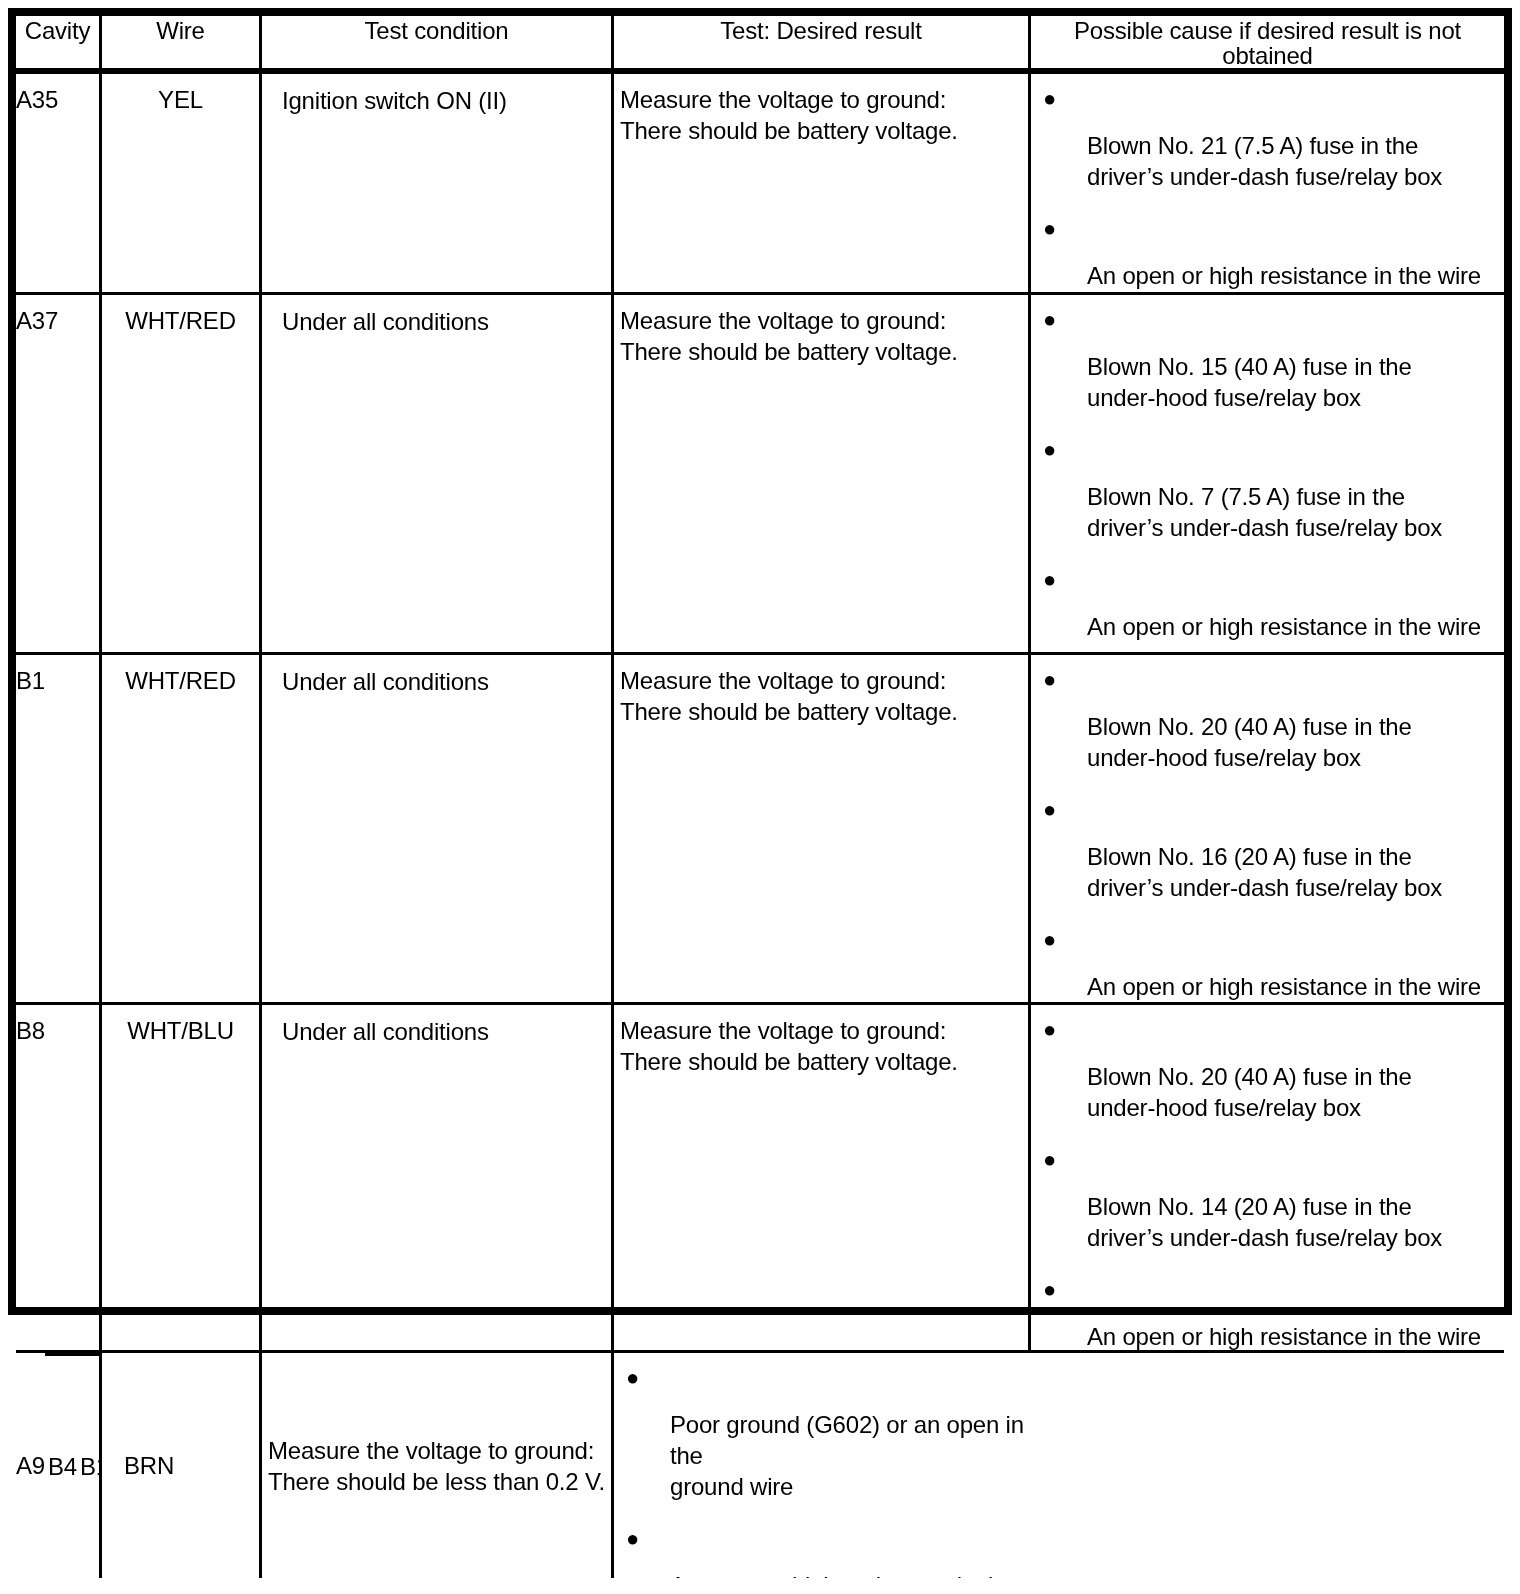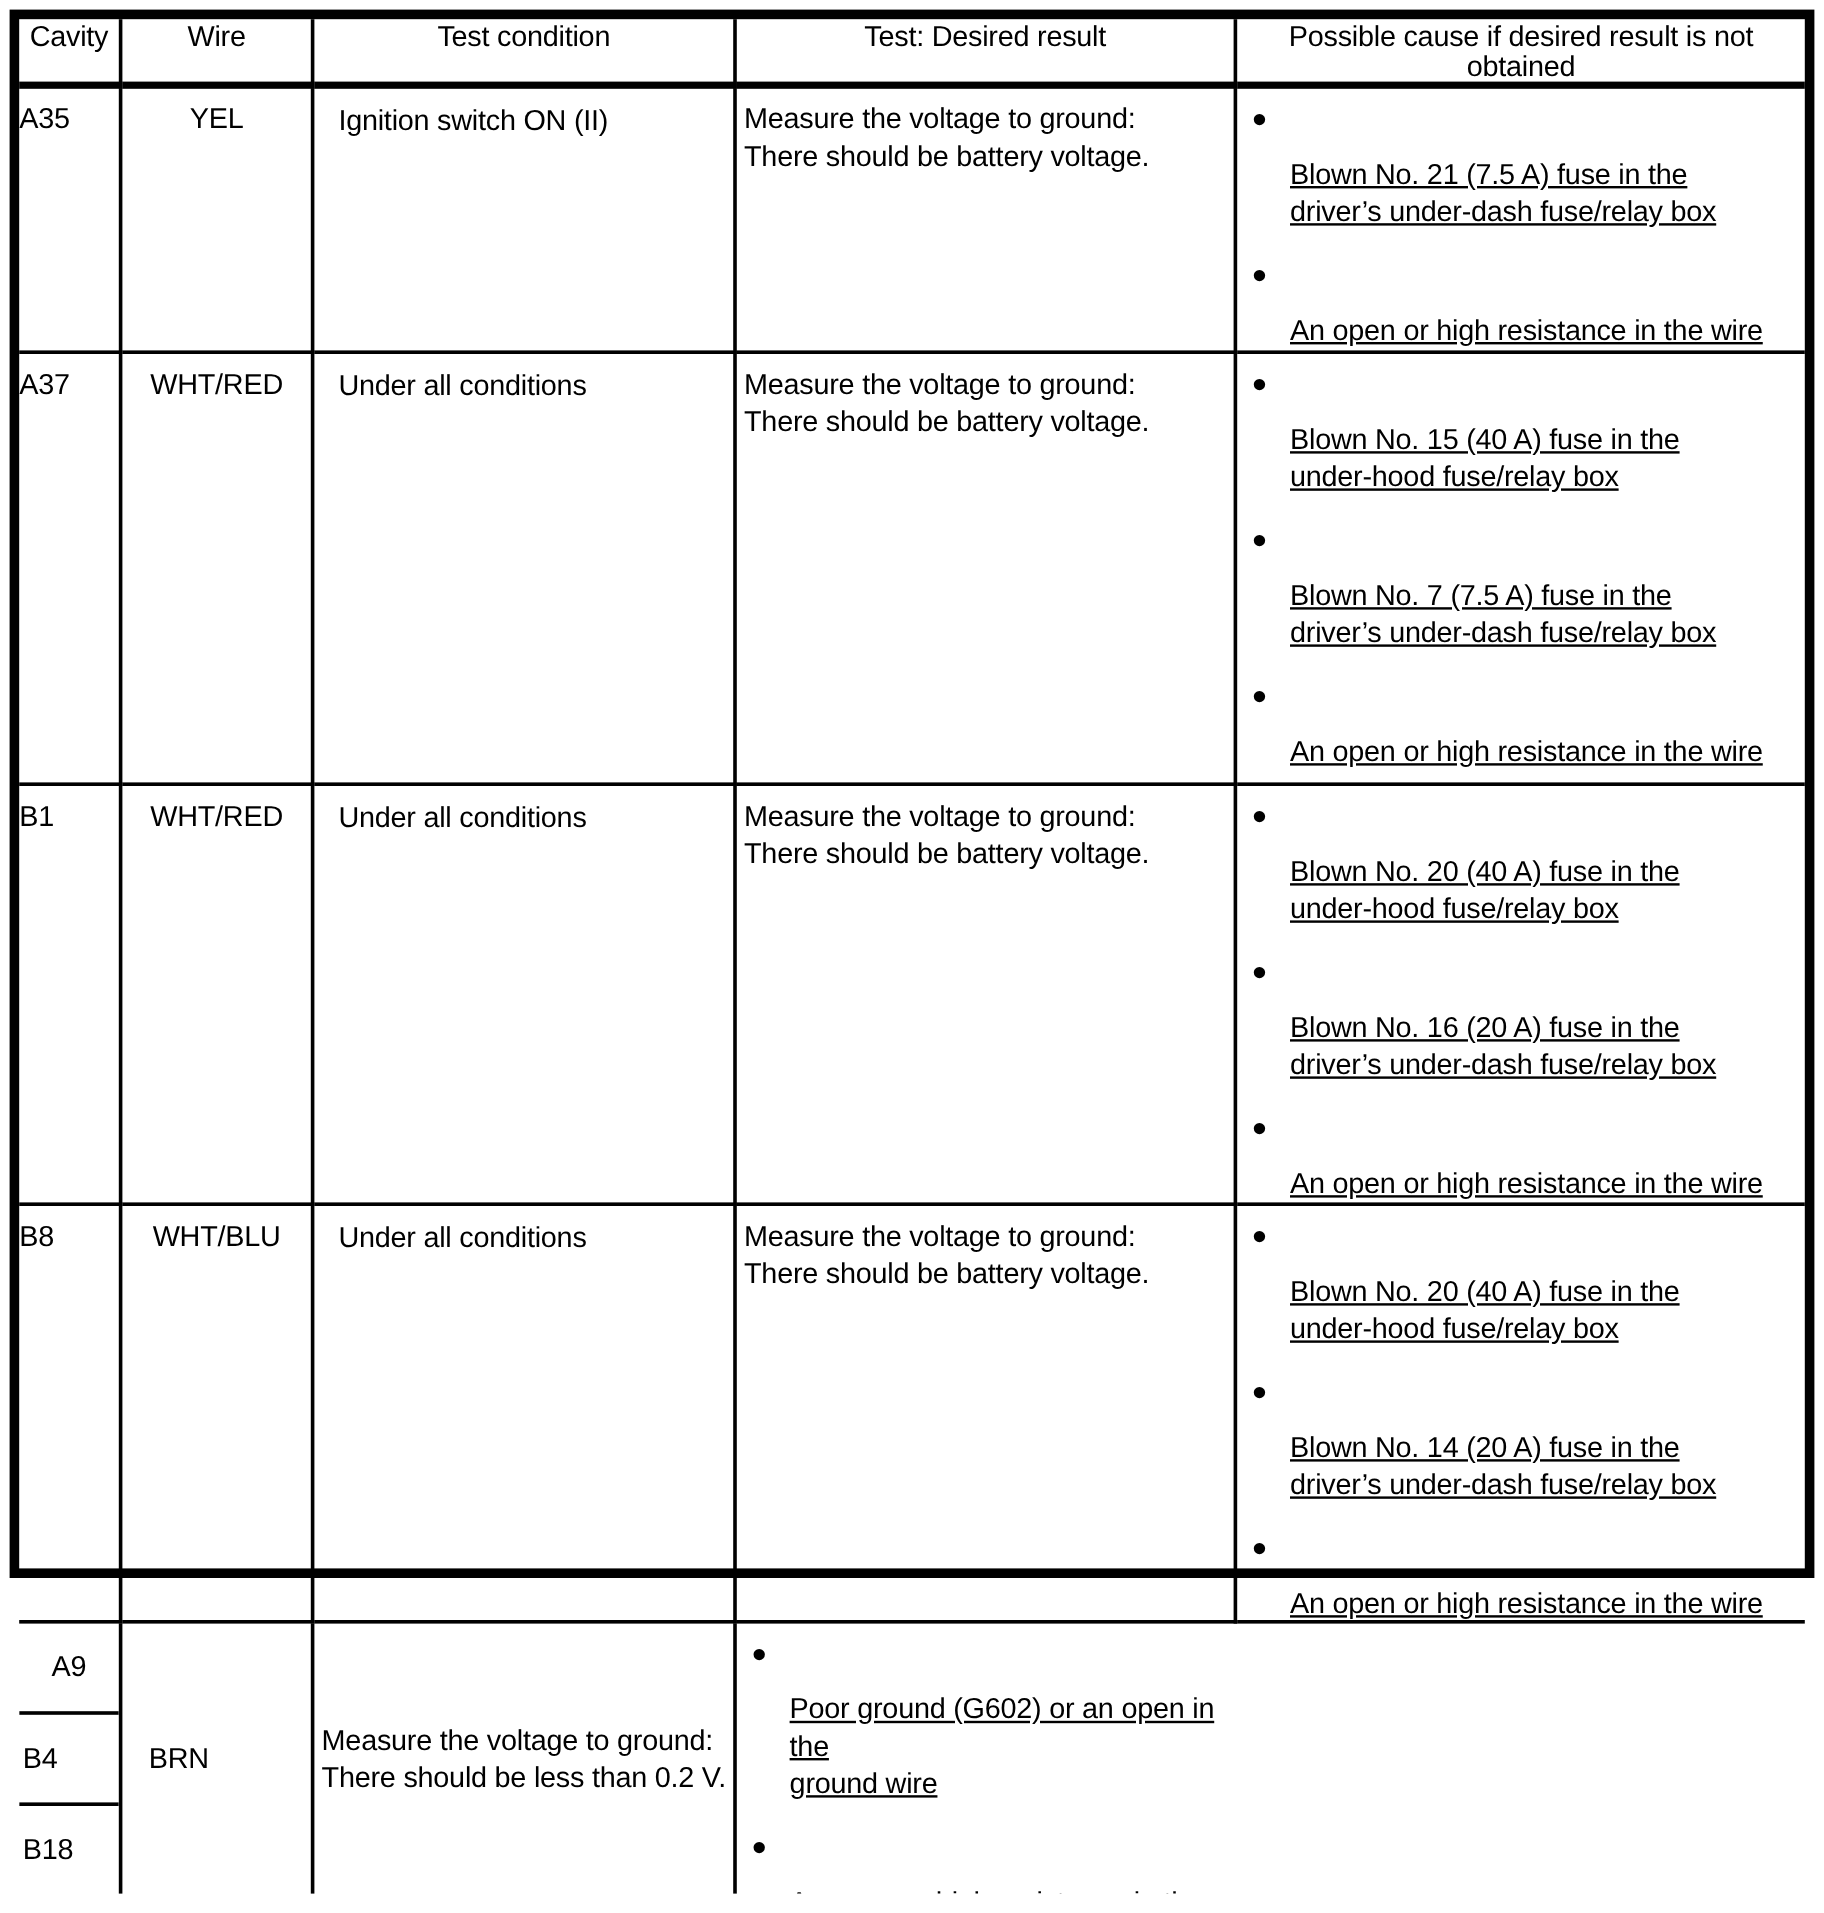--- a/index.html
+++ b/index.html
@@ -34,25 +34,25 @@
     padding:2px 6px 0 6px;
     line-height:25px;
   }
   .cavity-cell{text-align:left;padding-top:12px;}
   .wire-cell{text-align:center;padding-top:12px;}
   .cond-cell{padding:12px 4px 0 20px;line-height:30px;}
   .result-cell{padding:10px 4px 0 6px;line-height:31px;}
   .causes-cell{padding:12px 2px 0 12px;}
   .cause{margin-bottom:24px;}
   .bullet{font-size:22px;line-height:26px;}
-  .cause-text{margin-left:32px;margin-top:18px;line-height:31px;text-decoration:underline;}
+  .cause-text{margin-left:44px;margin-top:18px;line-height:31px;}
   
   .center-v{display:flex;flex-direction:column;justify-content:center;padding-top:0;}
   .wire-left{text-align:left;padding-left:22px;}
-  .cavity-split{padding:0;display:flex;flex-direction:column;}
+  .cavity-split{padding:0;display:flex;flex-direction:row;}
   .sub{flex:1;display:flex;align-items:center;box-sizing:border-box;}
   .sub + .sub{border-top:3px solid #000;}
   .sub-center{justify-content:center;}
   .sub-left{padding-left:3px;}
 </style>
 </head>
 <body>
 
 <div class="table">
 

